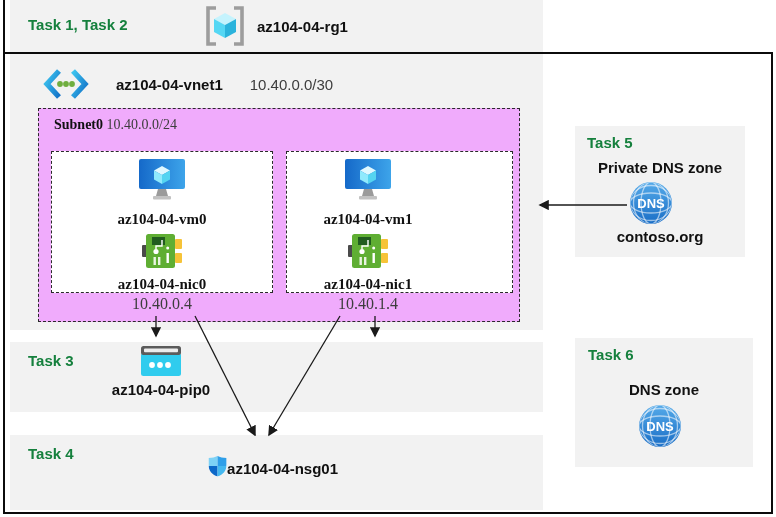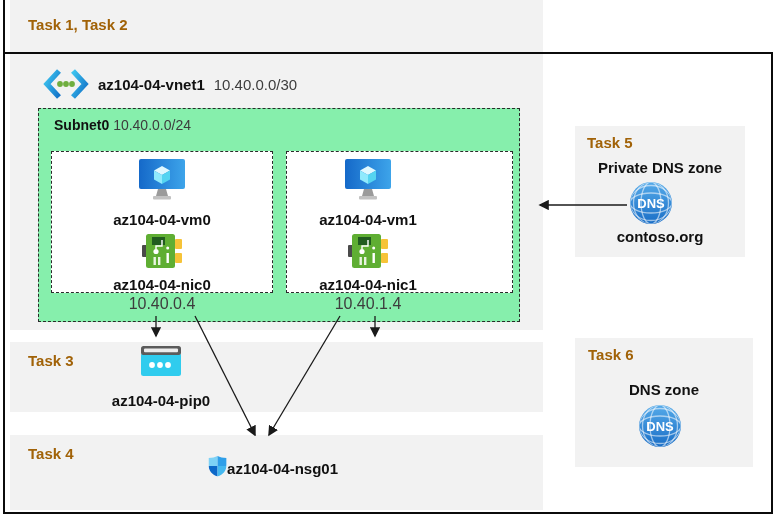--- a/index.html
+++ b/index.html
@@ -10,43 +10,43 @@
   .frame{position:absolute;left:3px;top:52px;width:770px;height:462px;
     border:2px solid #0b0b0b;box-sizing:border-box;pointer-events:none;z-index:5;}
   .left-edge{position:absolute;left:3px;top:0;width:2px;height:54px;background:#0b0b0b;z-index:5;}
   .band{position:absolute;background:#f2f2f2;}
   .band-top{left:10px;top:0;width:533px;height:52px;}
   .vnet-region{left:10px;top:54px;width:533px;height:276px;}
   .band-t3{left:10px;top:342px;width:533px;height:70px;}
   .band-t4{left:10px;top:435px;width:533px;height:75px;}
   .box-t5{left:575px;top:126px;width:170px;height:131px;}
   .box-t6{left:575px;top:338px;width:178px;height:129px;}
-  .task-label{position:absolute;font-weight:700;font-size:15px;color:#a16207;white-space:nowrap;}
+  .task-label{position:absolute;font-weight:700;font-size:15px;color:#15803d;white-space:nowrap;}
   .name{font-weight:700;font-size:15px;color:#111;white-space:nowrap;}
   .plain{font-weight:400;font-size:14px;color:#3d3d3d;white-space:nowrap;}
   .rg-group{position:absolute;left:193px;top:5px;display:flex;align-items:center;gap:10px;}
-  .vnet-header{position:absolute;left:33px;top:14px;display:flex;align-items:center;gap:9px;}
+  .vnet-header{position:absolute;left:33px;top:14px;display:flex;align-items:center;gap:27px;}
   .vnet-header .plain{font-size:15px;}
   .outer-dashed{position:absolute;left:28px;top:54px;width:482px;height:214px;
-    background:#86efac;border:1px dashed #2a2a2a;box-sizing:border-box;}
+    background:#f0abfc;border:1px dashed #2a2a2a;box-sizing:border-box;font-family:Liberation Serif, serif;}
   .subnet-label{position:absolute;font-size:14px;white-space:nowrap;}
   .subnet-label .sname{font-weight:700;color:#111;}
   .subnet-label .scidr{font-weight:400;color:#3d3d3d;}
   .inner-dashed{position:absolute;top:42px;height:142px;border:1px dashed #2a2a2a;
     box-sizing:border-box;background:#fff;}
   .innerA{left:12px;width:222px;}
   .innerB{left:247px;width:227px;}
   .node-col{position:absolute;top:7px;display:flex;flex-direction:column;align-items:center;}
   .colA{left:0;width:100%;}
   .colB{left:0;width:162px;}
   .node-col .name{margin-top:8px;}
   .node-col .nic-icon{margin-top:6px;}
   .node-col .ip{margin-top:2px;font-size:16px;}
   .pip-group{position:absolute;top:4px;width:130px;display:flex;flex-direction:column;align-items:center;}
-  .pip-group .name{margin-top:16px;}
+  .pip-group .name{margin-top:5px;}
   .nsg-group{position:absolute;left:198px;top:9px;width:130px;display:flex;flex-direction:row;align-items:center;}
   .nsg-group .name{margin-top:4px;}
   .center-text{position:absolute;left:0;width:100%;text-align:center;}
   .overlay{position:absolute;left:0;top:0;z-index:6;pointer-events:none;}
   svg{display:block;}
 </style>
 </head>
 <body>
 
 <div class="canvas">
@@ -72,20 +72,30 @@
           <circle cx="22" cy="22" r="20.5"></circle>
         </clipPath>
       <marker id="ah" viewBox="0 0 10 10" refX="8.5" refY="5" markerWidth="8" markerHeight="8" orient="auto">
         <path d="M0,0 L10,5 L0,10 Z" fill="#1a1a1a"></path>
       </marker>
     </defs>
   </svg>
 
   <div class="band band-top">
     <div class="task-label" style="left:18px;top:16px;">Task 1, Task 2</div>
+    <div class="rg-group">
+      <svg width="44" height="42" viewBox="0 0 44 42">
+        <path d="M13,3 H5 V39 H13" fill="none" stroke="#9d9d9d" stroke-width="3.6"></path>
+        <path d="M31,3 H39 V39 H31" fill="none" stroke="#9d9d9d" stroke-width="3.6"></path>
+        <polygon points="22,8 33,14 22,20 11,14" fill="#c5f3fd"></polygon>
+        <polygon points="11,14 22,20 22,33 11,27" fill="#55d7f4"></polygon>
+        <polygon points="33,14 22,20 22,33 33,27" fill="#2bb3dc"></polygon>
+      </svg>
+      <span class="name">az104-04-rg1</span>
+    </div>
   </div>
 
   <div class="band vnet-region">
     <div class="vnet-header">
       <svg width="46" height="32" viewBox="0 0 46 32">
         <path d="M16,3 L4,16 L16,29" fill="none" stroke="url(#gChev)" stroke-width="5.4"></path>
         <path d="M30,3 L42,16 L30,29" fill="none" stroke="url(#gChev)" stroke-width="5.4"></path>
         <circle cx="17" cy="16" r="2.9" fill="#6fae3f"></circle>
         <circle cx="23" cy="16" r="2.9" fill="#6fae3f"></circle>
         <circle cx="29" cy="16" r="2.9" fill="#6fae3f"></circle>

